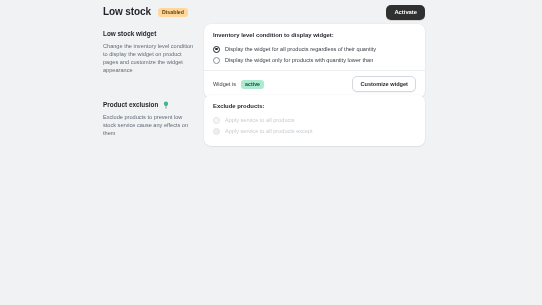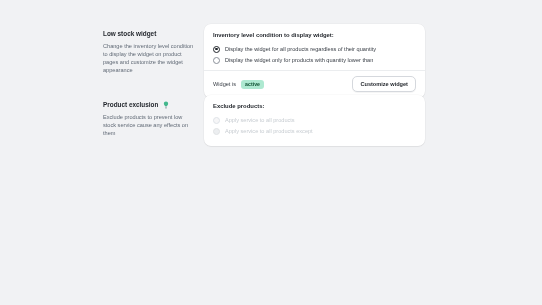--- a/index.html
+++ b/index.html
@@ -232,20 +232,25 @@
     line-height: 7px;
     cursor: pointer;
     box-shadow: 0 1px 0 rgba(0,0,0,0.04);
   }
 </style>
 </head>
 <body>
 
 <div class="page">
 
+  <div class="page-header">
+    <span class="page-title">Low stock</span>
+    <span class="badge badge-disabled">Disabled</span>
+    <button class="activate-button">Activate</button>
+  </div>
 
   <div class="section section-1">
 
     <div class="section-aside">
       <div class="aside-title-row">
         <span class="aside-title">Low stock widget</span>
       </div>
       <div class="aside-desc">Change the inventory level condition to display the widget on product pages and customize the widget appearance</div>
     </div>
 

